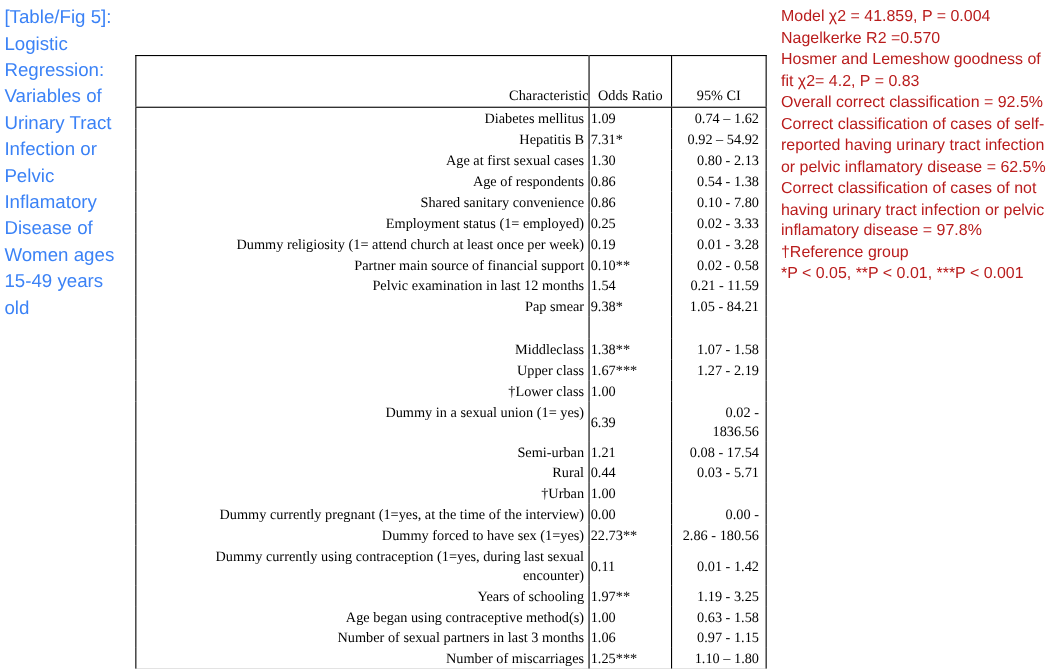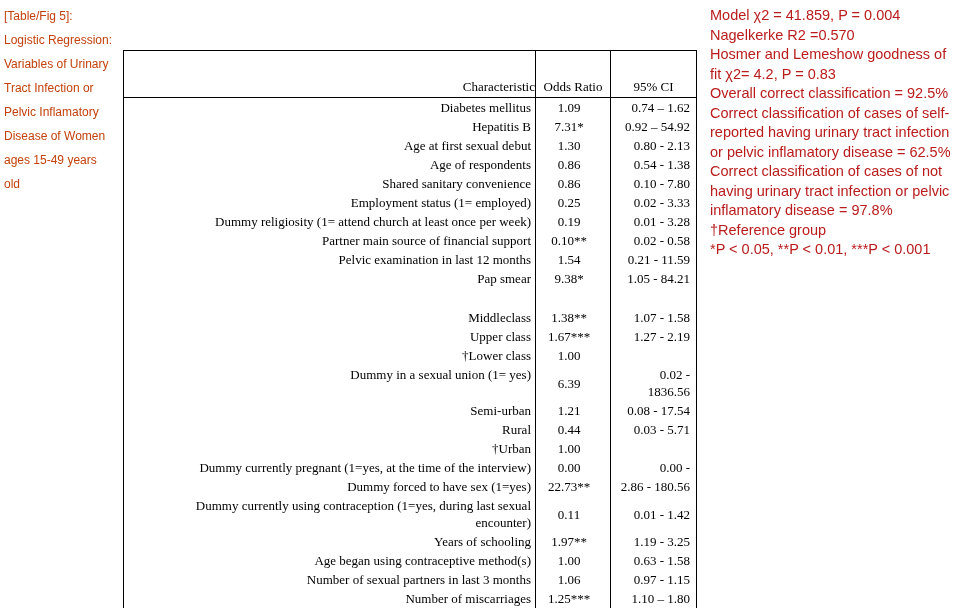--- a/index.html
+++ b/index.html
@@ -14,23 +14,23 @@
     height: 608px;
     background: #ffffff;
     overflow: hidden;
     font-family: "Liberation Sans", sans-serif;
   }
   .fig-title {
     position: absolute;
     left: 4px;
     top: 4px;
     width: 112px;
-    font-size: 12px;
+    font-size: 17px;
     line-height: 24px;
-    color: #c2410c;
+    color: #3b82f6;
   }
   table.or-table {
     position: absolute;
     left: 123px;
     top: 50px;
     width: 573px;
     border-collapse: collapse;
     table-layout: fixed;
     font-family: "Liberation Serif", serif;
     font-size: 13px;
@@ -55,21 +55,21 @@
     padding-bottom: 1px;
   }
   .or-table td.char {
     vertical-align: top;
     text-align: right;
     padding-left: 20px;
     padding-right: 4px;
   }
   .or-table td.or {
     vertical-align: middle;
-    text-align: center;
+    text-align: left;
     padding-right: 9px;
     border-left: 1px solid #000000;
     white-space: nowrap;
   }
   .or-table td.ci {
     vertical-align: middle;
     text-align: right;
     padding-right: 6px;
     border-left: 1px solid #000000;
     white-space: nowrap;
@@ -111,21 +111,21 @@
           <td class="char">Diabetes mellitus</td>
           <td class="or">1.09</td>
           <td class="ci">0.74 – 1.62</td>
         </tr>
         <tr>
           <td class="char">Hepatitis B</td>
           <td class="or">7.31*</td>
           <td class="ci">0.92 – 54.92</td>
         </tr>
         <tr>
-          <td class="char">Age at first sexual debut</td>
+          <td class="char">Age at first sexual cases</td>
           <td class="or">1.30</td>
           <td class="ci">0.80 - 2.13</td>
         </tr>
         <tr>
           <td class="char">Age of respondents</td>
           <td class="or">0.86</td>
           <td class="ci">0.54 - 1.38</td>
         </tr>
         <tr>
           <td class="char">Shared sanitary convenience</td>

